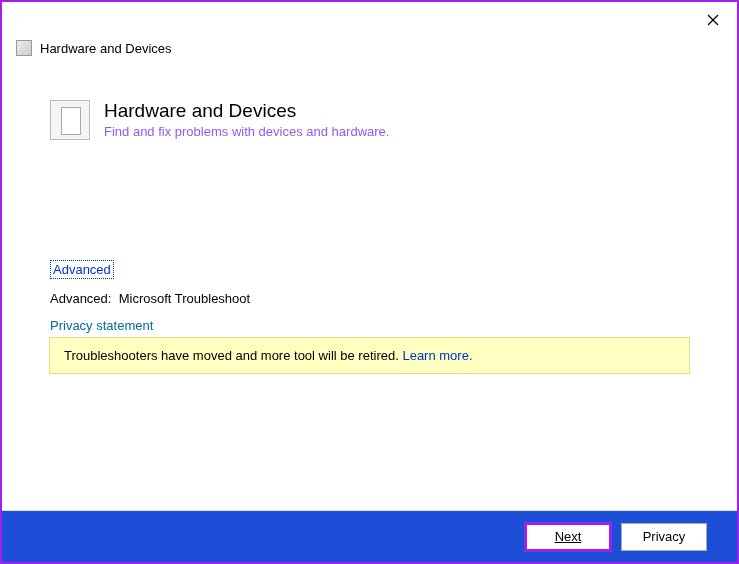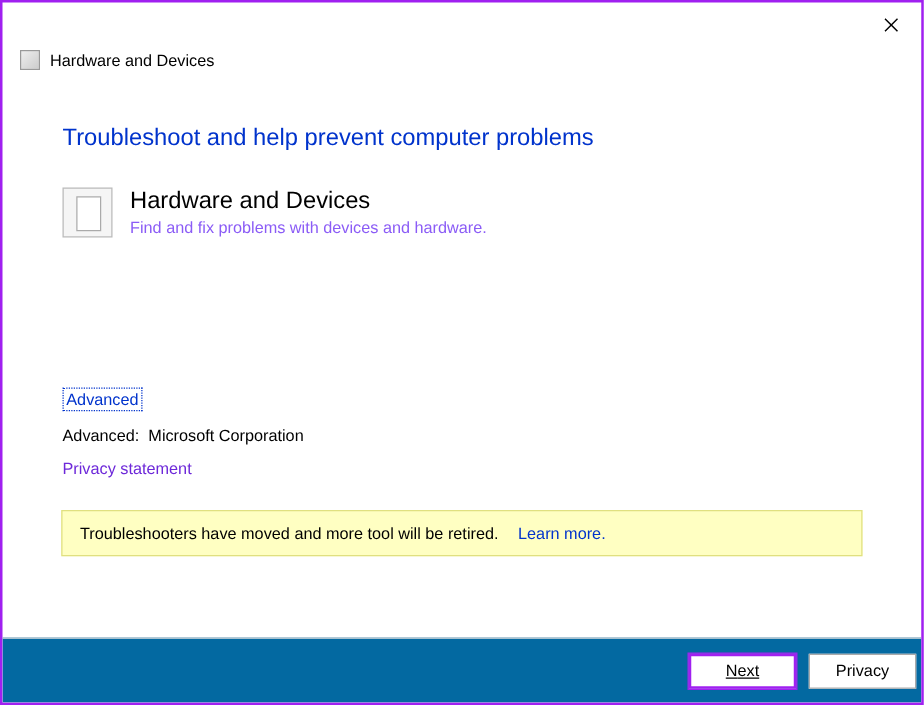--- a/index.html
+++ b/index.html
@@ -95,51 +95,50 @@
       padding: 1px 2px;
       display: inline-block;
       margin-bottom: 12px;
     }
     .publisher-row {
       font-size: 13px;
       color: #000;
       margin-bottom: 10px;
     }
     .privacy-link {
-      color: #6d28d9;
+      color: #0369a1;
       font-size: 13px;
       text-decoration: none;
       display: inline-block;
-      margin-bottom: 26px;
+      margin-bottom: 4px;
     }
     .notice-bar {
       background: #ffffc2;
       border: 1px solid #e0e080;
       padding: 10px 14px;
       font-size: 13px;
       color: #000;
       margin: 0 -1px;
     }
     .notice-link {
       color: #0033cc;
       text-decoration: none;
-      margin-left: 12px;
     }
     .footer {
       position: absolute;
       bottom: 0;
       left: 0;
       right: 0;
       height: 52px;
       border-top: 1px solid #ddd;
-      background: #0369a1;
+      background: #1d4ed8;
       display: flex;
       align-items: center;
       justify-content: flex-end;
-      padding-right: 4px;
+      padding-right: 30px;
       gap: 10px;
     }
     .btn {
       min-width: 86px;
       height: 28px;
       border: 1px solid #aaa;
       background: #fff;
       font-size: 13px;
       cursor: pointer;
       padding: 0 14px;
@@ -162,35 +161,34 @@
     <line x1="11" y1="1" x2="1" y2="11" stroke="#000" stroke-width="1.2"></line>
   </svg>
 </div>
 
 <div class="title-row">
   <div class="title-icon"></div>
   <div class="title-text">Hardware and Devices</div>
 </div>
 
 <div class="content">
-  <div class="heading">Troubleshoot and help prevent computer problems</div>
 
   <div class="device-row">
     <div class="device-icon"></div>
     <div>
       <div class="device-title">Hardware and Devices</div>
       <div class="device-desc">Find and fix problems with devices and hardware.</div>
     </div>
   </div>
 
   <a href="#" class="advanced-link">Advanced</a>
 
   <div class="publisher-row">
     <span>Advanced:</span>
-    &nbsp;<span>Microsoft Corporation</span>
+    &nbsp;<span>Microsoft Troubleshoot</span>
   </div>
 
   <a href="#" class="privacy-link">Privacy statement</a>
 
   <div class="notice-bar">
     <span>Troubleshooters have moved and more tool will be retired. </span><a href="#" class="notice-link">Learn more.</a>
   </div>
 </div>
 
 <div class="footer">

